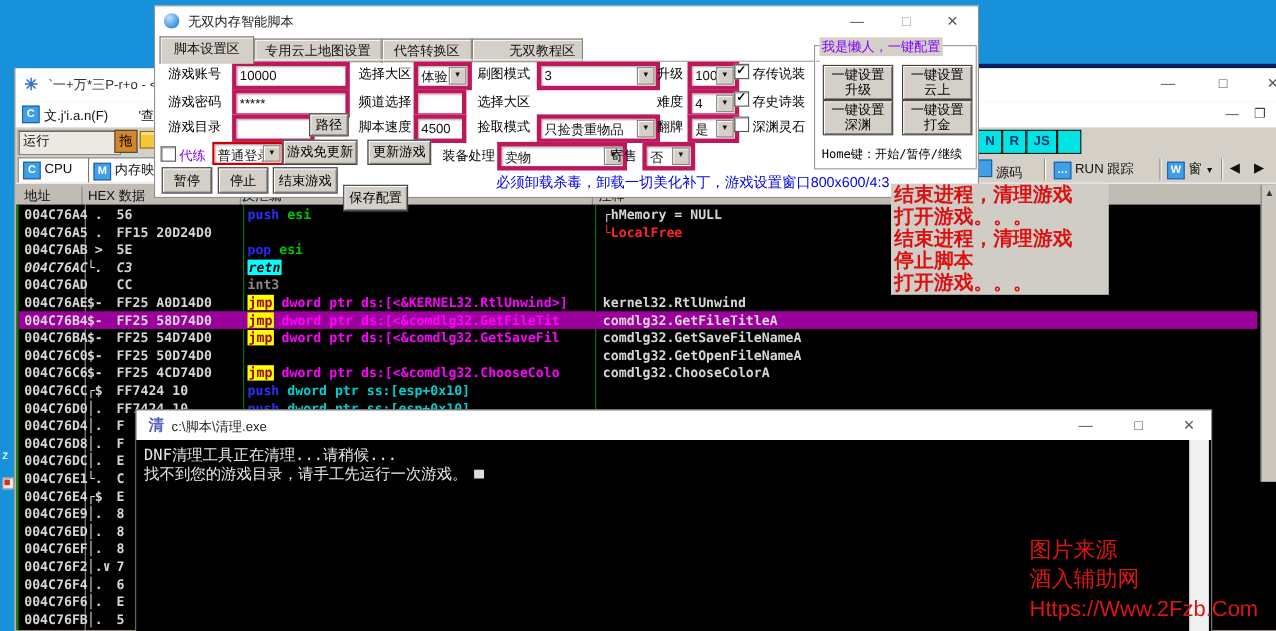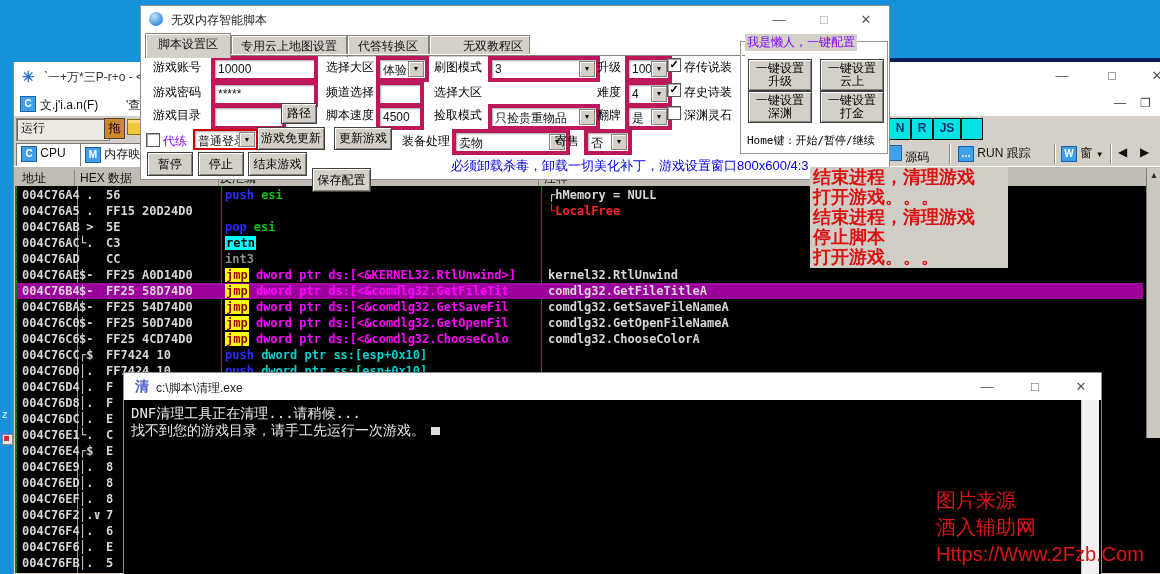--- a/index.html
+++ b/index.html
@@ -180,26 +180,26 @@
     <span class="hdiv" style="left:524px"></span>
   </div>
   <div id="code">
     <div class="vline" style="left:60px;background:#8f8d86"></div>
     <div class="vline" style="left:204px;background:#0a7a0a"></div>
     <div class="vline" style="left:524px;background:#0a7a0a"></div>
     <div id="rows">
         <div class="drow" style="top: 1px;"><span class="d-addr">004C76A4</span><span class="d-pre"> .</span><span class="d-hex">56</span><span class="d-code"><span class="mc-b" style="position: static;">push</span><span class="oc-g" style="position: static;"> esi</span></span><span class="d-cmt cc-w">┌hMemory = NULL</span></div>
         <div class="drow" style="top: 17px;"><span class="d-addr">004C76A5</span><span class="d-pre"> .</span><span class="d-hex">FF15 20D24D0</span><span class="d-cmt cc-r">└LocalFree</span></div>
         <div class="drow" style="top: 33px;"><span class="d-addr">004C76AB</span><span class="d-pre"> &gt;</span><span class="d-hex">5E</span><span class="d-code"><span class="mc-b" style="position: static; font-family: Liberation Mono, monospace;">pop</span><span class="oc-g" style="position: static;"> esi</span></span></div>
-        <div class="drow" style="top: 49px;"><span class="d-addr">004C76AC</span><span class="d-pre">└.</span><span class="d-hex">C3</span><span class="d-code"><span class="mc-t" style="position: static;">retn</span></span></div>
+        <div class="drow" style="top: 49px; font-style: italic;"><span class="d-addr">004C76AC</span><span class="d-pre">└.</span><span class="d-hex">C3</span><span class="d-code"><span class="mc-t" style="position: static;">retn</span></span></div>
         <div class="drow" style="top: 65px;"><span class="d-addr">004C76AD</span><span class="d-pre"></span><span class="d-hex">CC</span><span class="d-code"><span class="mc-y" style="position: static;">int3</span></span></div>
         <div class="drow" style="top: 81px;"><span class="d-addr">004C76AE</span><span class="d-pre">$-</span><span class="d-hex">FF25 A0D14D0</span><span class="d-code"><span class="mc-j" style="position: static;">jmp</span><span class="oc-m" style="position: static;"> dword ptr ds:[&lt;&amp;KERNEL32.RtlUnwind&gt;]</span></span><span class="d-cmt cc-w">kernel32.RtlUnwind</span></div>
         <div class="drow sel" style="top: 97px;"><span class="d-addr">004C76B4</span><span class="d-pre">$-</span><span class="d-hex">FF25 58D74D0</span><span class="d-code"><span class="mc-j" style="position: static;">jmp</span><span class="oc-m" style="position: static;"> dword ptr ds:[&lt;&amp;comdlg32.GetFileTit</span></span><span class="d-cmt cc-w">comdlg32.GetFileTitleA</span></div>
         <div class="drow" style="top: 113px;"><span class="d-addr">004C76BA</span><span class="d-pre">$-</span><span class="d-hex">FF25 54D74D0</span><span class="d-code"><span class="mc-j" style="position: static;">jmp</span><span class="oc-m" style="position: static;"> dword ptr ds:[&lt;&amp;comdlg32.GetSaveFil</span></span><span class="d-cmt cc-w">comdlg32.GetSaveFileNameA</span></div>
-        <div class="drow" style="top: 129px;"><span class="d-addr">004C76C0</span><span class="d-pre">$-</span><span class="d-hex">FF25 50D74D0</span><span class="d-code"><span class="mc-j" style="position: static;">jmp</span><span class="oc-m" style="position: static;"> dword ptr ds:[&lt;&amp;comdlg32.GetOpenFil</span></span><span class="d-cmt cc-w">comdlg32.GetOpenFileNameA</span></div>
+        <div class="drow" style="top: 129px;"><span class="d-addr">004C76C0</span><span class="d-pre">$-</span><span class="d-hex">FF25 50D74D0</span><span class="d-cmt cc-w">comdlg32.GetOpenFileNameA</span></div>
         <div class="drow" style="top: 145px;"><span class="d-addr">004C76C6</span><span class="d-pre">$-</span><span class="d-hex">FF25 4CD74D0</span><span class="d-code"><span class="mc-j" style="position: static;">jmp</span><span class="oc-m" style="position: static;"> dword ptr ds:[&lt;&amp;comdlg32.ChooseColo</span></span><span class="d-cmt cc-w">comdlg32.ChooseColorA</span></div>
         <div class="drow" style="top: 161px;"><span class="d-addr">004C76CC</span><span class="d-pre">┌$</span><span class="d-hex">FF7424 10</span><span class="d-code"><span class="mc-b" style="position: static;">push</span><span class="oc-t2" style="position: static;"> dword ptr ss:[esp+0x10]</span></span></div>
         <div class="drow" style="top: 177px;"><span class="d-addr">004C76D0</span><span class="d-pre">│.</span><span class="d-hex">FF7424 10</span><span class="d-code"><span class="mc-b" style="position: static;">push</span><span class="oc-t2" style="position: static;"> dword ptr ss:[esp+0x10]</span></span></div>
         <div class="drow" style="top: 193px;"><span class="d-addr">004C76D4</span><span class="d-pre">│.</span><span class="d-hex">F</span><span class="d-code"></span></div>
         <div class="drow" style="top: 209px;"><span class="d-addr">004C76D8</span><span class="d-pre">│.</span><span class="d-hex">F</span><span class="d-code"></span></div>
         <div class="drow" style="top: 225px;"><span class="d-addr">004C76DC</span><span class="d-pre">│.</span><span class="d-hex">E</span><span class="d-code"></span></div>
         <div class="drow" style="top: 241px;"><span class="d-addr">004C76E1</span><span class="d-pre">└.</span><span class="d-hex">C</span><span class="d-code"></span></div>
         <div class="drow" style="top: 257px;"><span class="d-addr">004C76E4</span><span class="d-pre">┌$</span><span class="d-hex">E</span><span class="d-code"></span></div>
         <div class="drow" style="top: 273px;"><span class="d-addr">004C76E9</span><span class="d-pre">│.</span><span class="d-hex">8</span><span class="d-code"></span></div>
         <div class="drow" style="top: 289px;"><span class="d-addr">004C76ED</span><span class="d-pre">│.</span><span class="d-hex">8</span><span class="d-code"></span></div>

